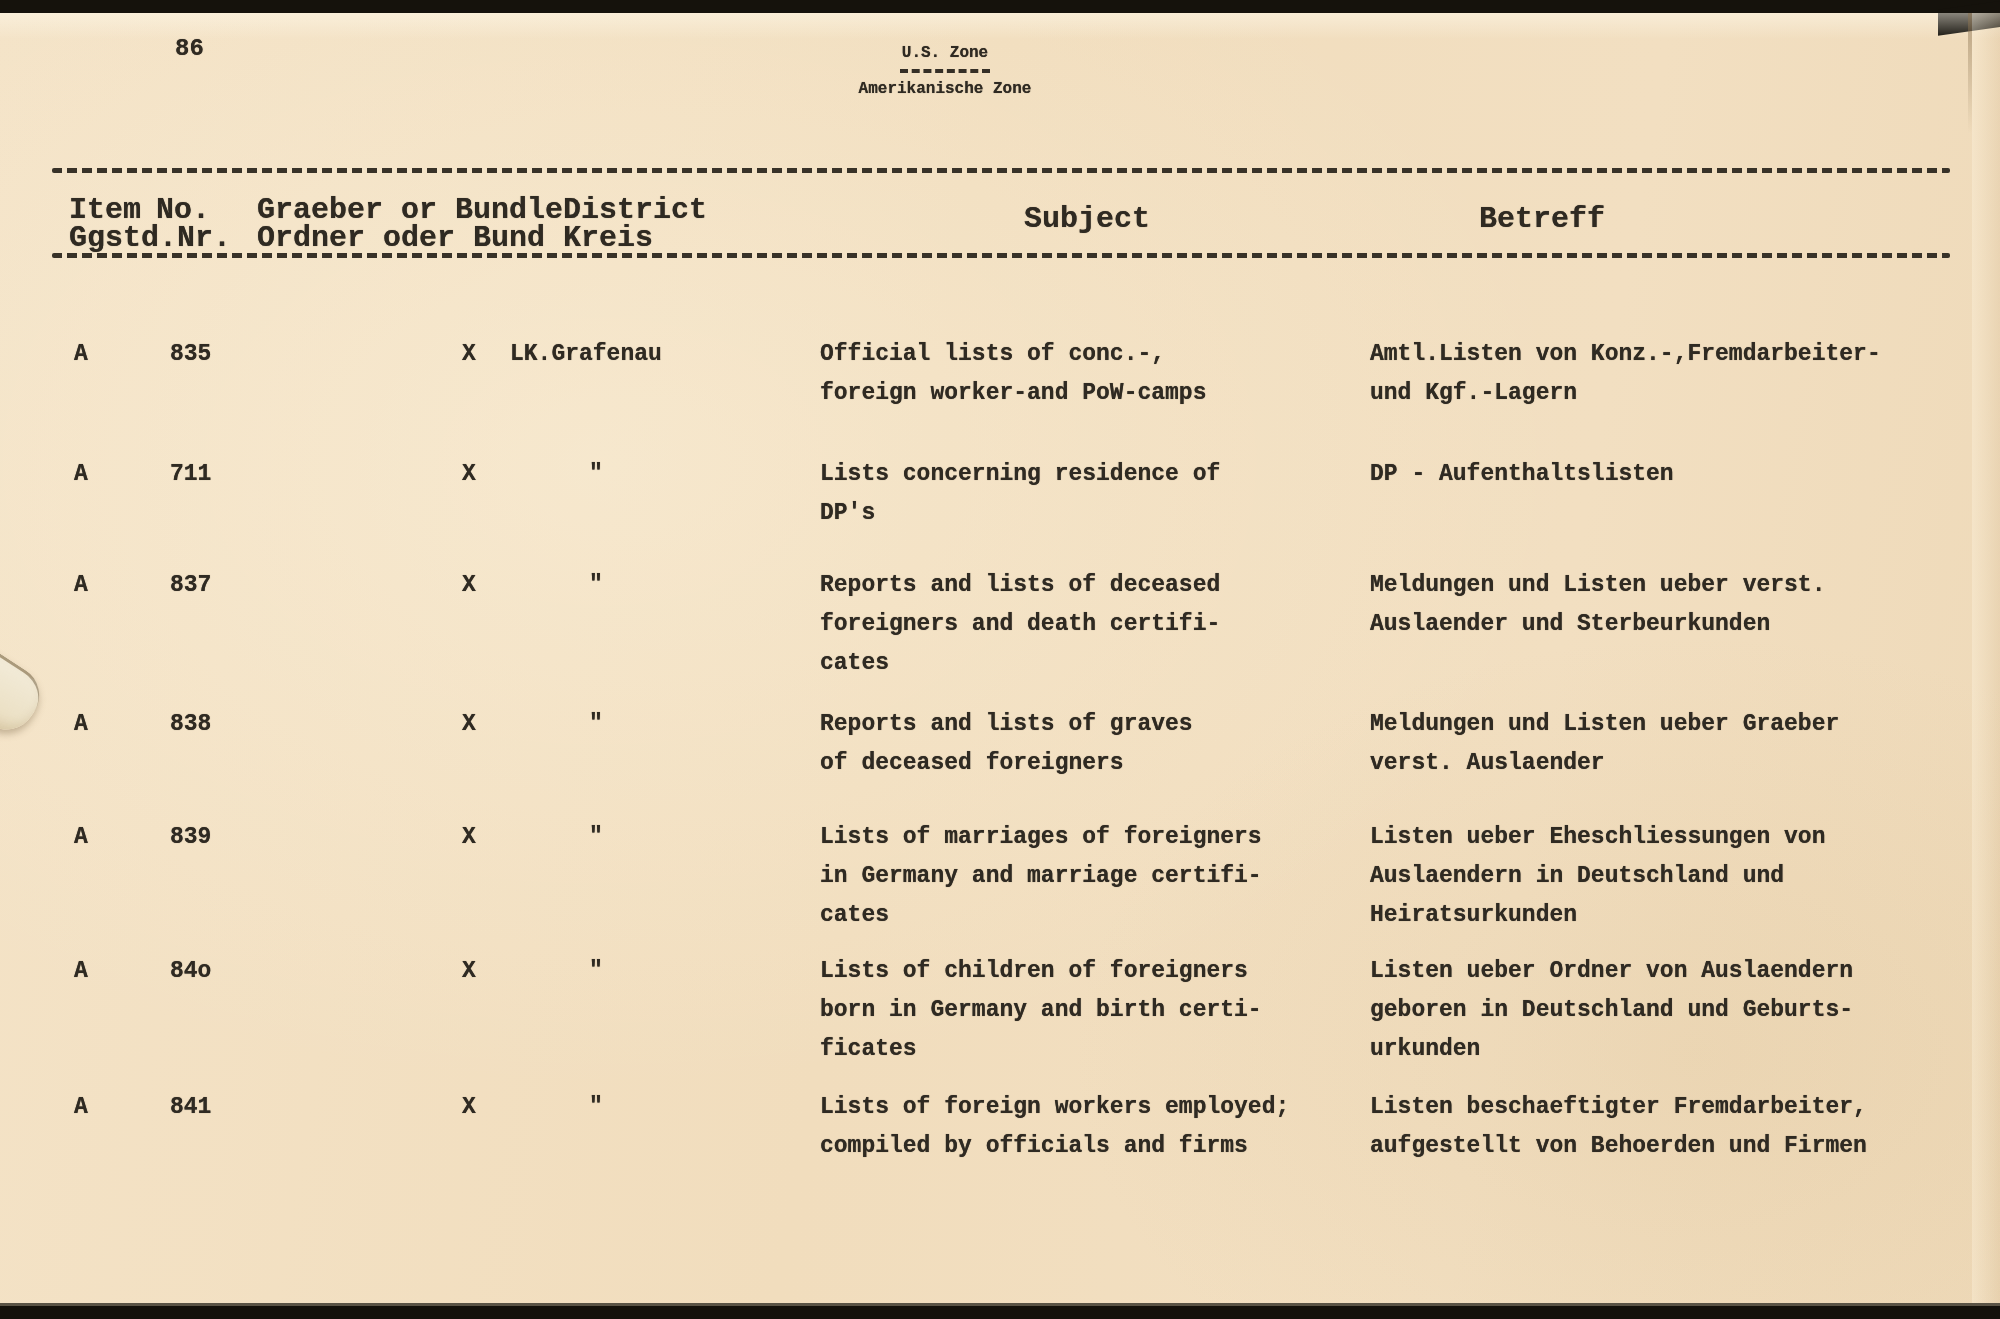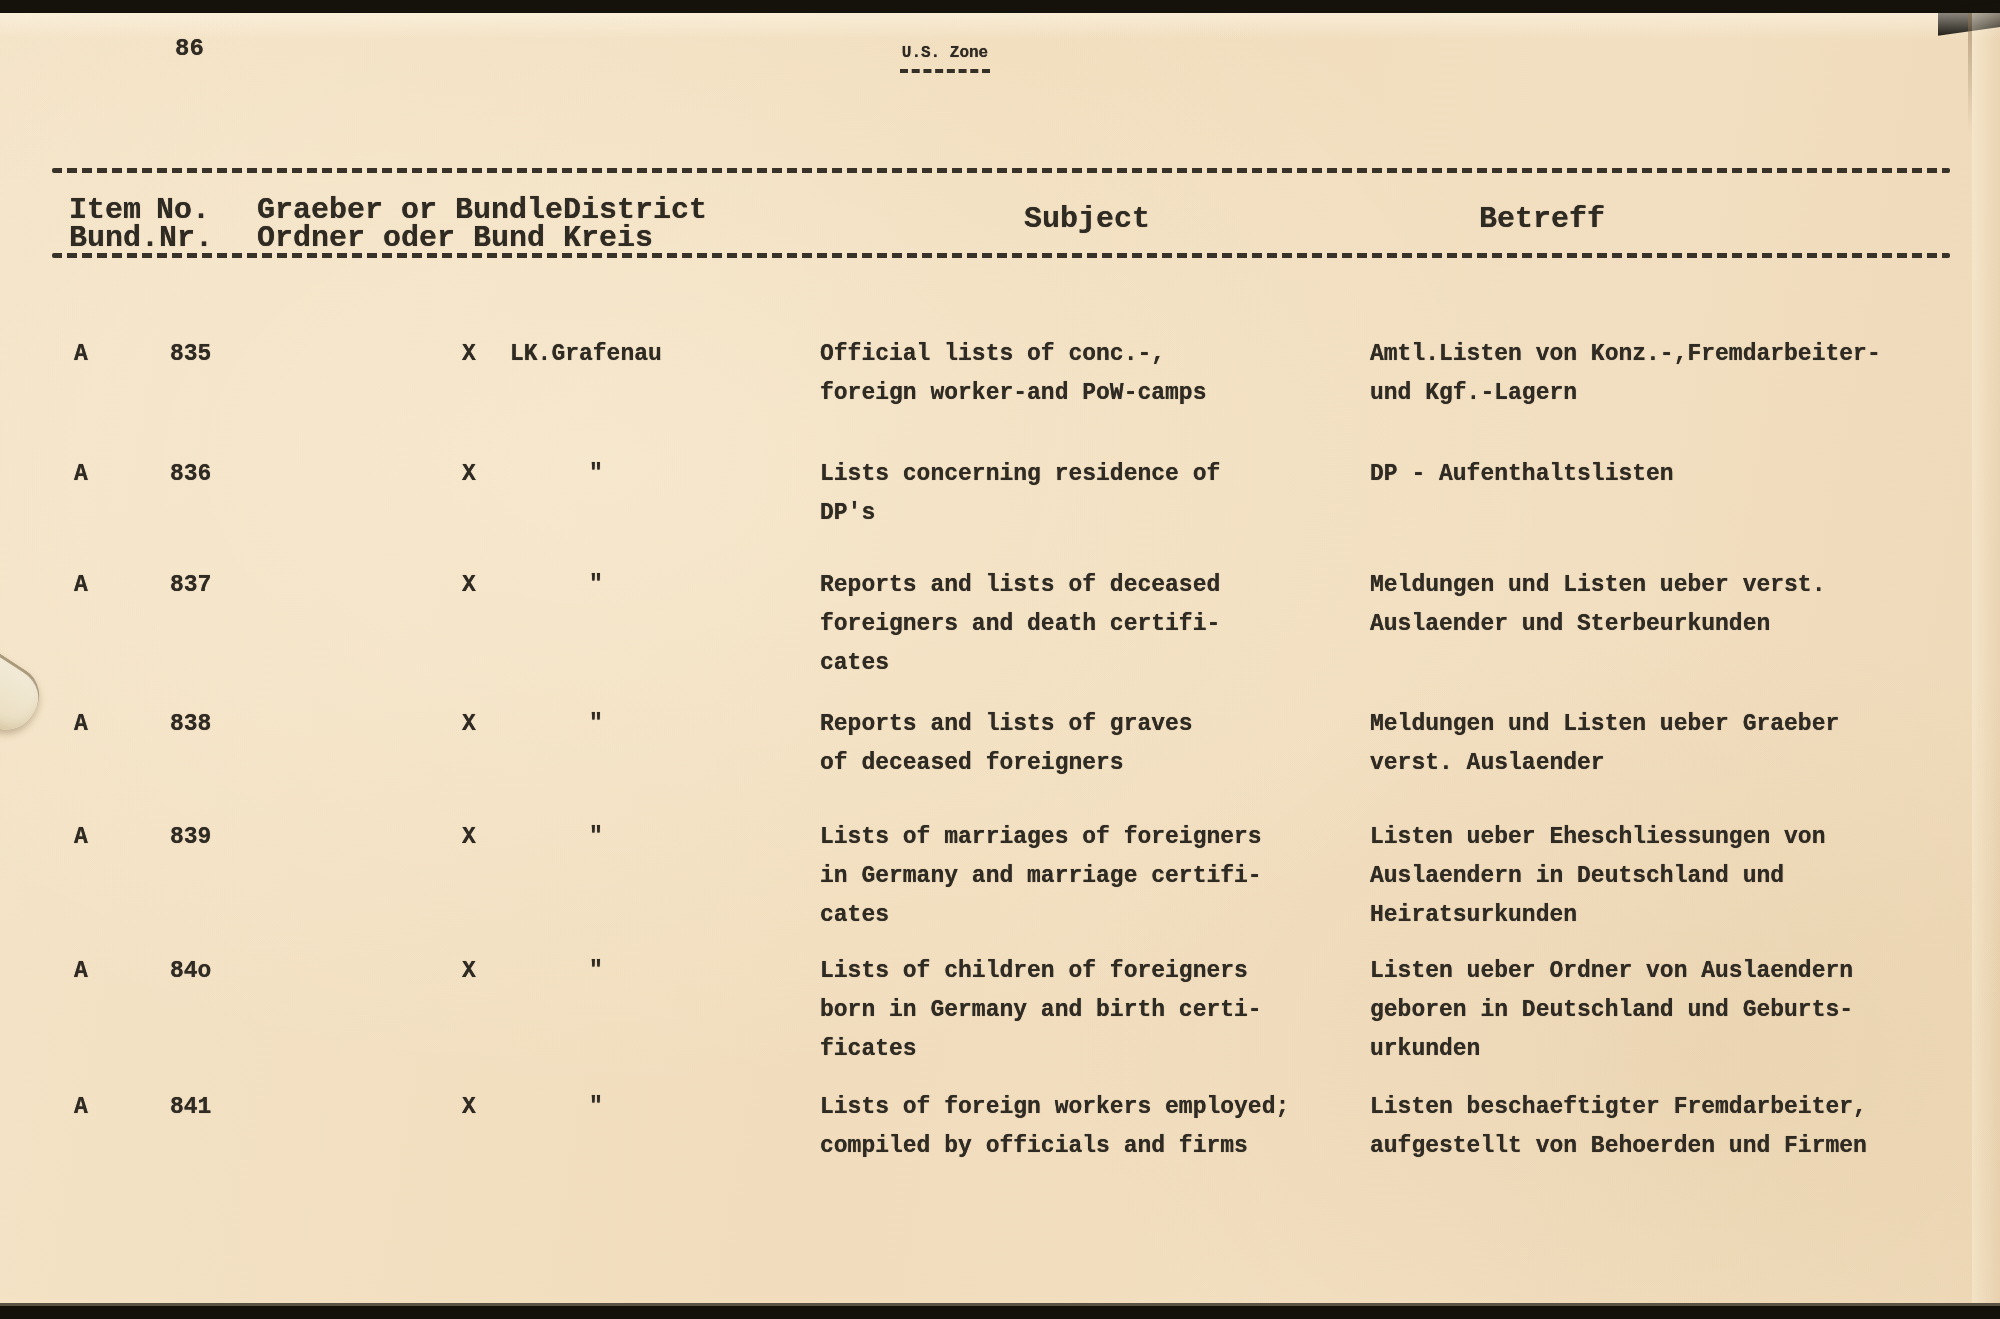--- a/index.html
+++ b/index.html
@@ -67,27 +67,28 @@
   <div class="corner-wedge"></div>
   <div class="top-light"></div>
   <div class="right-strip"></div>
   <div class="page-edge-right"></div>
   <div class="tab"></div>
 
   <div class="page-number ink">86</div>
 
   <div class="title ink">
     <div><span class="title-main">U.S. Zone</span></div>
+    <div class="title-sub">Amerikanische Zone</div>
   </div>
 
   <div class="rule rule-1"></div>
 
   <span class="hdr ink" style="left:69px;top:196px;">Item</span>
   <span class="hdr ink" style="left:156px;top:196px;">No.</span>
-  <span class="hdr ink" style="left:69px;top:224px;">Bund.Nr.</span>
+  <span class="hdr ink" style="left:69px;top:224px;">Ggstd.Nr.</span>
 
   <span class="hdr ink" style="left:257px;top:196px;">Graeber or Bundle</span>
   <span class="hdr ink" style="left:257px;top:224px;">Ordner oder Bund</span>
 
   <span class="hdr ink" style="left:563px;top:196px;">District</span>
   <span class="hdr ink" style="left:563px;top:224px;">Kreis</span>
 
   <span class="hdr ink" style="left:980px;top:205px;margin-left:44px;">Subject</span>
   <span class="hdr ink" style="left:1479px;top:205px;">Betreff</span>
 
@@ -99,21 +100,21 @@
         <div class="cell c-no">835</div>
         <div class="cell c-x">X</div>
         <div class="cell c-district">LK.Grafenau</div>
         <div class="cell c-subject">Official lists of conc.-,
 foreign worker-and PoW-camps</div>
         <div class="cell c-betreff">Amtl.Listen von Konz.-,Fremdarbeiter-
 und Kgf.-Lagern</div>
       </div>
       <div class="row ink" style="top: 455px;">
         <div class="cell c-item">A</div>
-        <div class="cell c-no">836</div>
+        <div class="cell c-no">711</div>
         <div class="cell c-x">X</div>
         <div class="cell c-district-ditto">"</div>
         <div class="cell c-subject">Lists concerning residence of
 DP's</div>
         <div class="cell c-betreff">DP - Aufenthaltslisten</div>
       </div>
       <div class="row ink" style="top: 566px;">
         <div class="cell c-item">A</div>
         <div class="cell c-no">837</div>
         <div class="cell c-x">X</div>

